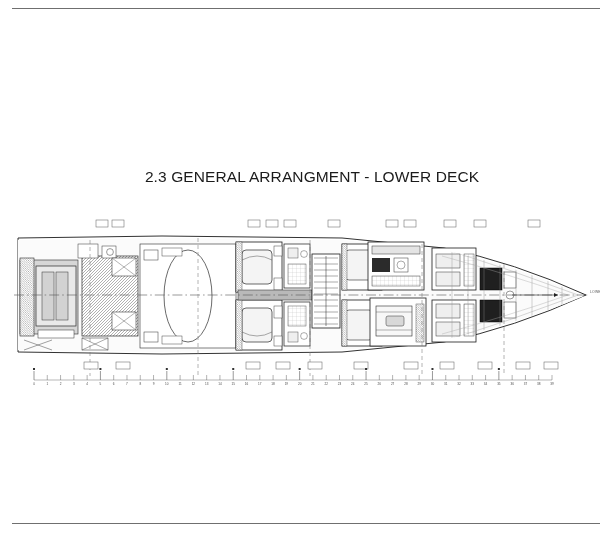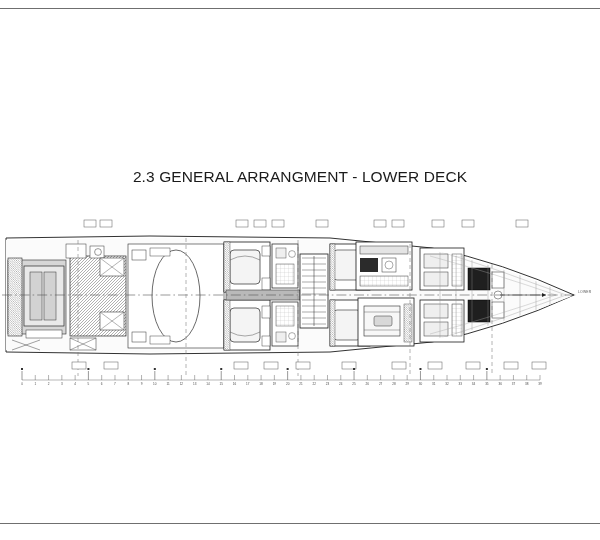--- a/index.html
+++ b/index.html
@@ -1,21 +1,21 @@
 <!DOCTYPE html>
 <html><head>
 <meta charset="utf-8">
 <style>
   html,body{margin:0;padding:0;}
   body{
     width:600px;height:540px;background:#ffffff;
     font-family:"Liberation Sans",sans-serif;
     overflow:hidden;position:relative;
   }
-  #page{position:absolute;inset:0;background:#fff;}
+  #page{position:absolute;inset:0;background:#fff;margin-left:12px;}
 
   .rule-top{position:absolute;left:0;top:8px;width:600px;height:1px;background:#6f6f6f;}
   .rule-bottom{position:absolute;left:0;top:523px;width:600px;height:1px;background:#6f6f6f;}
 
   #title{
     position:absolute;left:0;top:168px;width:600px;
     text-align:center;font-size:15.5px;letter-spacing:.1px;
     color:#1b1b1b;white-space:nowrap;
   }
 

